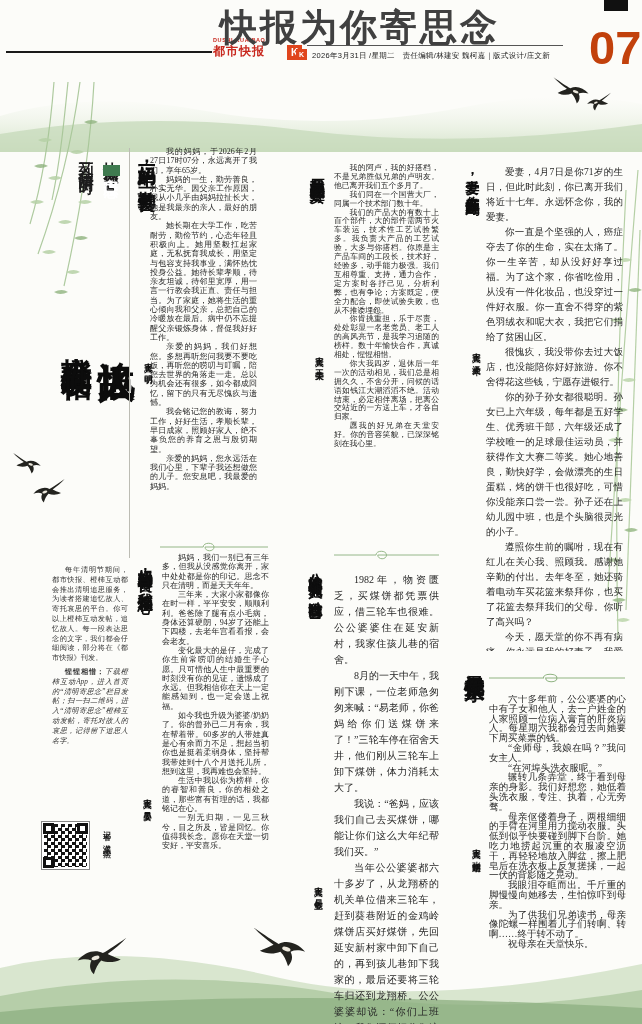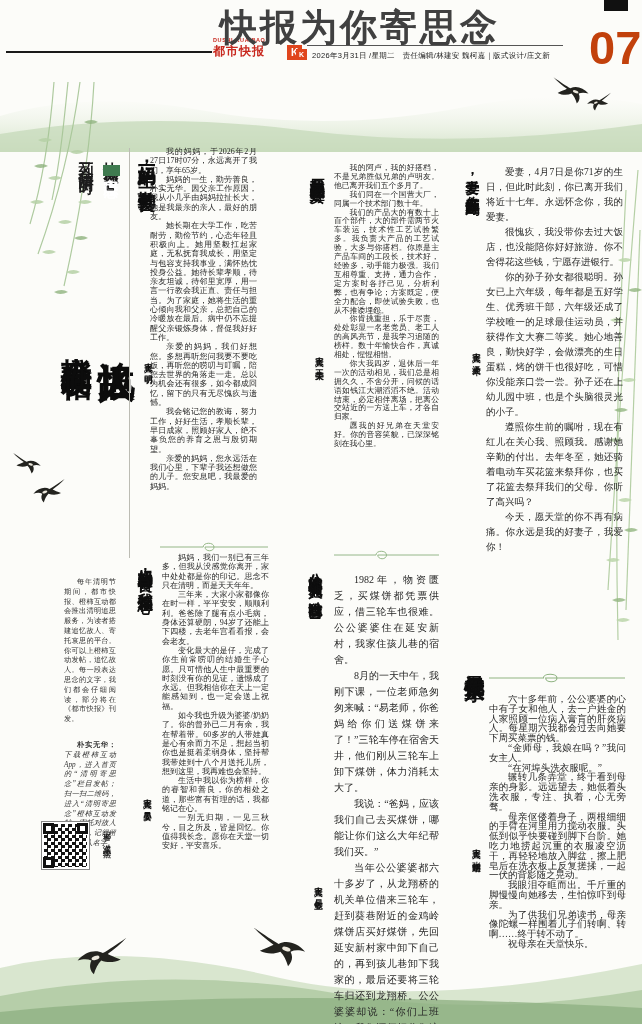--- a/index.html
+++ b/index.html
@@ -20,21 +20,21 @@
   
   .vtext{writing-mode:vertical-rl;text-orientation:upright;}
   .kicker{font-size:15px;font-weight:bold;letter-spacing:3px;font-family:"Liberation Sans","DejaVu Sans",sans-serif;}
   .kicker .hl{background:#3f7a4f;color:#fff;padding:1px 0;}
   .headline{font-weight:900;color:#0c0c0c;font-family:"Liberation Sans","DejaVu Sans",sans-serif;letter-spacing:2px;}
   .art-title{font-weight:bold;color:#0e0e0e;line-height:1.15;}
   .sender{font-size:8.5px;font-weight:bold;letter-spacing:1px;color:#111;}
   .body-col{text-align:justify;color:#262626;overflow:hidden;}
   .body-col .para{margin:0;text-indent:2em;}
   .intro-box{font-size:7.2px;line-height:9.8px;color:#333;text-align:justify;}
-  .intro-box .para{margin:16px;text-indent:1.8em;}
+  .intro-box .para{margin:4px;text-indent:1.8em;}
   .howto{font-style:italic;}
   .howto b{font-style:normal;font-weight:bold;}
   .reporter{font-size:8px;font-weight:bold;letter-spacing:2px;}
   .vrule{background:#bcbcb4;width:1px;}
   .divider{position:absolute;height:12px;}
   
   .qr{background:#fff;outline:1px solid #888;}
   .qr::before{content:"";position:absolute;inset:2px;
      background:repeating-conic-gradient(#151515 0 25%,transparent 0 50%) 0 0/7px 7px;}
   .qr i{position:absolute;width:11px;height:11px;border:3px solid #111;background:#fff;box-sizing:border-box;}
@@ -153,21 +153,21 @@
   <div class="abs vtext kicker" style="left:101px;top:150px">
     <span>快报为你</span><span>『</span><span class="hl">寄思念</span><span>』</span>
   </div>
   <div class="abs vtext kicker" style="left:76px;top:150px">又到一年清明时</div>
 
   <div class="abs vtext headline" style="left:91px;top:332px;font-size:37px">追忆故人</div>
   <div class="abs vtext headline" style="left:55px;top:332px;font-size:31px">上橙柿互动发帖</div>
 
   <div class="abs intro-box" style="left:48px;top:562px;width:84px">
     <p class="para">每年清明节期间，都市快报、橙柿互动都会推出清明追思服务，为读者搭建追忆故人、寄托哀思的平台。你可以上橙柿互动发帖，追忆故人。每一段表达思念的文字，我们都会仔细阅读，部分将在《都市快报》刊发。</p>
-    <p class="para howto"><b>朴实无华：</b><span>下载橙柿互动App，进入首页的“清明寄思念”栏目发帖；扫一扫二维码，进入“清明寄思念”橙柿互动发帖，寄托对故人的哀思，记得留下追思人名字。</span></p>
+    <p class="para howto"><b>惺惺相惜：</b><span>下载橙柿互动App，进入首页的“清明寄思念”栏目发帖；扫一扫二维码，进入“清明寄思念”橙柿互动发帖，寄托对故人的哀思，记得留下追思人名字。</span></p>
   </div>
 
   <div class="abs qr" style="left:42px;top:822px;width:47px;height:47px">
     <i class="f1"></i>
       <i class="f2"></i>
       <i class="f3"></i>
   </div>
   <div class="abs vtext reporter" style="left:100px;top:824px">记者 濮小燕</div>
 
   <div class="abs vrule" style="left:129px;top:148px;height:410px"></div>
@@ -221,36 +221,37 @@
       <p class="para">我说：“爸妈，应该我们自己去买煤饼，哪能让你们这么大年纪帮我们买。”</p>
       <p class="para">当年公公婆婆都六十多岁了，从龙翔桥的机关单位借来三轮车，赶到葵巷附近的金鸡岭煤饼店买好煤饼，先回延安新村家中卸下自己的，再到孩儿巷卸下我家的，最后还要将三轮车归还到龙翔桥。公公婆婆却说：“你们上班忙，我们顺便把你们这份也带上。”</p>
       <p class="para">卸完煤饼，他们没进家门喝水休息，就急着去还车。公公把着三轮车龙头，妈妈的一生。</p>
       <p class="para">望着他们的背影，我思绪万千：他们这一代，把人间最伟大的爱无私地奉献给了我们，心中只有子女和他人，唯独没有自己。</p>
     </div>
 
   <div class="abs vtext art-title" style="left:464px;top:168px;font-size:14px;letter-spacing:1px">爱妻，你在天堂还好吗？</div>
   <div class="abs vtext sender" style="left:471px;top:346px">寄思人：潘大年</div>
   <div class="abs body-col" style="left:486px;top:165px;width:137px;height:486px;font-size:9.5px;line-height:15px">
       <p class="para">爱妻，4月7日是你71岁的生日，但此时此刻，你已离开我们将近十七年。永远怀念你，我的爱妻。</p>
+      <p class="para">你一直是个坚强的人，癌症夺去了你的生命，实在太痛了。你一生辛苦，却从没好好享过福。为了这个家，你省吃俭用，从没有一件化妆品，也没穿过一件好衣服。你一直舍不得穿的紫色羽绒衣和呢大衣，我把它们捐给了贫困山区。</p>
       <p class="para">很愧疚，我没带你去过大饭店，也没能陪你好好旅游。你不舍得花这些钱，宁愿存进银行。</p>
       <p class="para">你的孙子孙女都很聪明。孙女已上六年级，每年都是五好学生、优秀班干部，六年级还成了学校唯一的足球最佳运动员，并获得作文大赛二等奖。她心地善良，勤快好学，会做漂亮的生日蛋糕，烤的饼干也很好吃，可惜你没能亲口尝一尝。孙子还在上幼儿园中班，也是个头脑很灵光的小子。</p>
       <p class="para">遵照你生前的嘱咐，现在有红儿在关心我、照顾我。感谢她辛勤的付出。去年冬至，她还骑着电动车买花篮来祭拜你，也买了花篮去祭拜我们的父母。你听了高兴吗？</p>
       <p class="para">今天，愿天堂的你不再有病痛。你永远是我的好妻子，我爱你！</p>
     </div>
 
   <svg class="divider" style="left:489px;top:672px;width:136px" viewBox="0 0 120 12" preserveAspectRatio="none">
     <path d="M0,6 H48 C48,1 60,1 60,6 C60,11 50,11 50,6 H120" fill="none" stroke="#8fb382" stroke-width="1"></path>
   </svg>
 
   <div class="abs vtext art-title" style="left:463px;top:658px;font-size:20px;letter-spacing:1px">祝母亲在天堂快乐</div>
   <div class="abs vtext sender" style="left:471px;top:842px">寄思人：张朗耀</div>
   <div class="abs body-col" style="left:489px;top:695px;width:137px;height:325px;font-size:9.5px;line-height:9.8px">
       <p class="para">六十多年前，公公婆婆的心中有子女和他人，去一户姓金的人家照顾一位病入膏肓的肝炎病人。每星期六我都会过去向她要下周买菜票的钱。</p>
       <p class="para">“金师母，我娘在吗？”我问女主人。</p>
       <p class="para">“在河埠头洗衣服呢。”</p>
-      <p class="para">辗转几条弄堂，终于看到母亲的身影。远远望去，她低着头洗衣服，专注、执着，心无旁骛。</p>
+      <p class="para">辗转几条弄堂，终于看到母亲的身影。我们好想您，她低着头洗衣服，专注、执着，心无旁骛。</p>
       <p class="para">母亲伛偻着身子，两根细细的手臂在河里用力搅动衣服。头低到似乎快要碰到脚下台阶。她吃力地捞起沉重的衣服凌空沥干，再轻轻地放入脚盆，擦上肥皂后在洗衣板上反复搓揉，一起一伏的背影随之晃动。</p>
       <p class="para">我眼泪夺眶而出。千斤重的脚慢慢向她移去，生怕惊吓到母亲。</p>
       <p class="para">为了供我们兄弟读书，母亲像陀螺一样围着儿子们转啊、转啊……终于转不动了。</p>
       <p class="para">祝母亲在天堂快乐。</p>
     </div>
 
 </div>
 
 </body></html>

